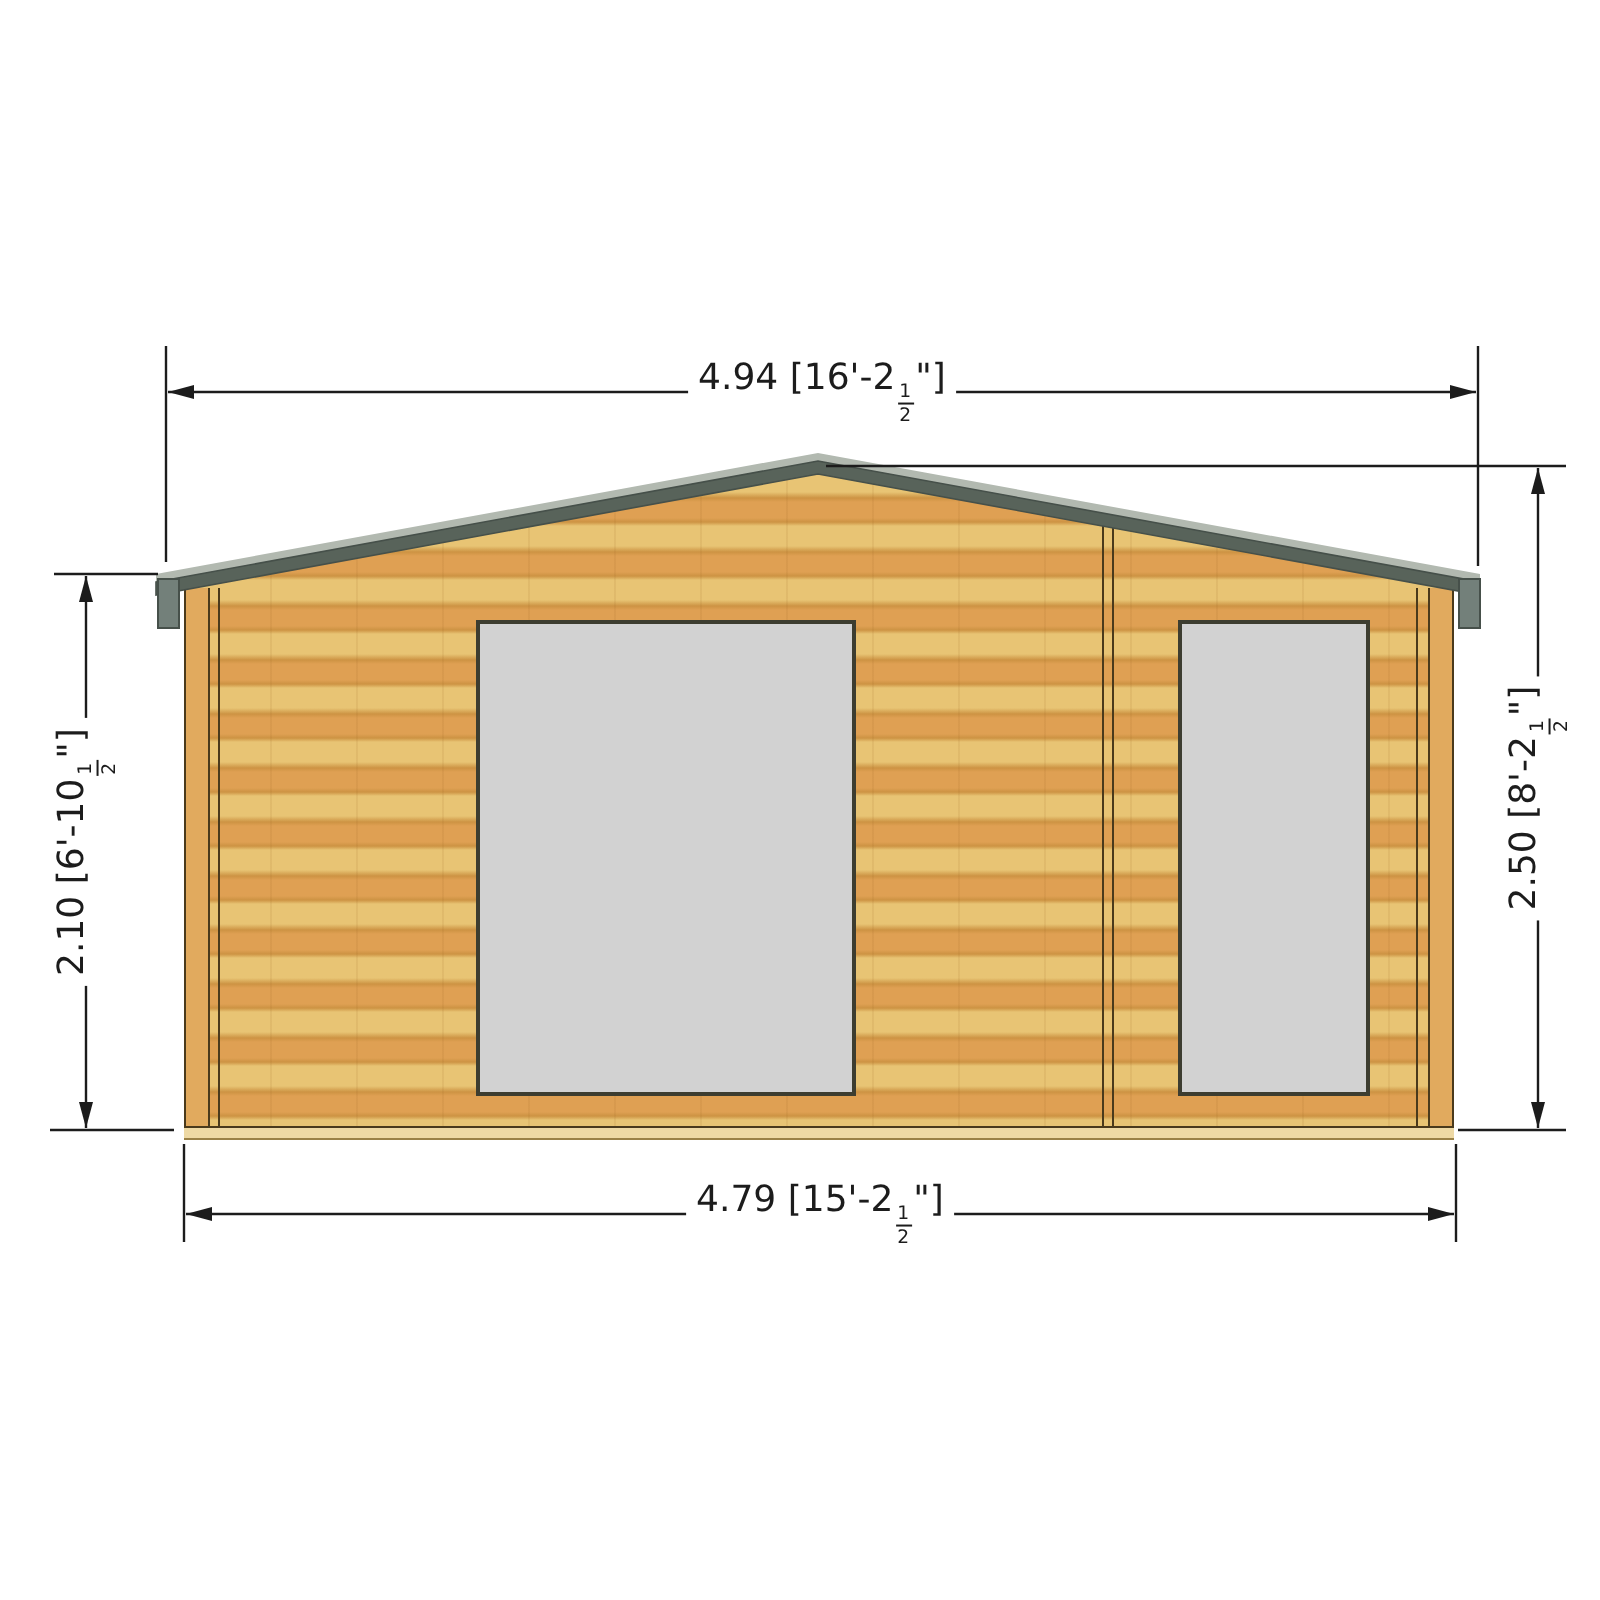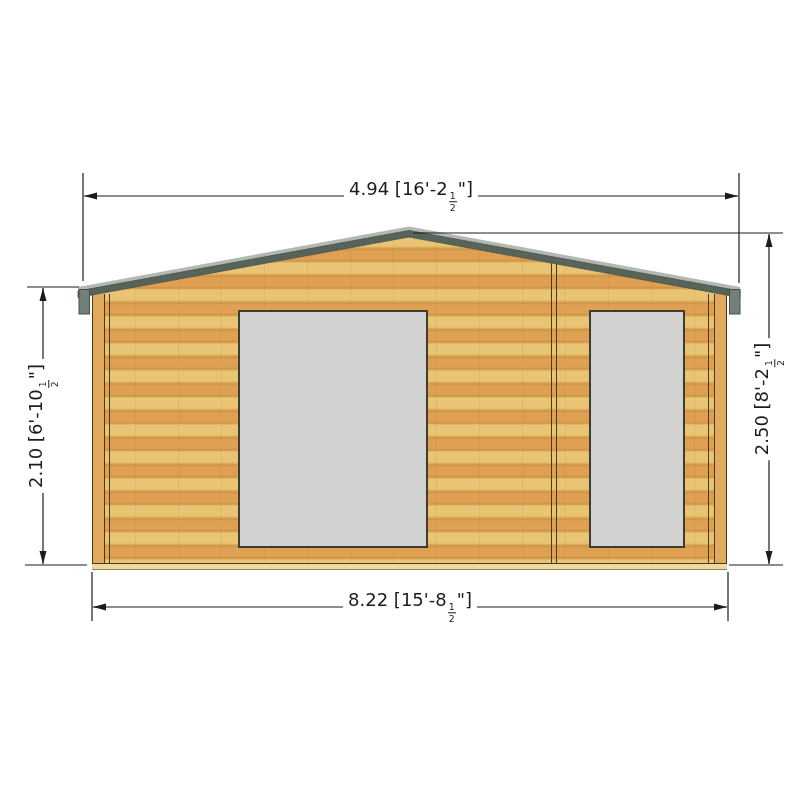--- a/index.html
+++ b/index.html
@@ -120,21 +120,21 @@
     <line class="dimstroke" x1="769" y1="234" x2="769" y2="564"></line>
     <polygon class="dimfill" points="769,234 765.5,247 772.5,247"></polygon>
     <polygon class="dimfill" points="769,564 765.5,551 772.5,551"></polygon>
   </svg>
 
   <div class="dim-label" style="left:411px;top:196px;"><span>4.94 [16'-2</span><span class="frac">
         <span class="fnum">1</span>
         <span class="fden">2</span>
       </span><span>"]</span></div>
 
-  <div class="dim-label" style="left:410px;top:607px;"><span>8.22 [15'-8</span><span class="frac">
+  <div class="dim-label" style="left:410px;top:607px;"><span>4.79 [15'-2</span><span class="frac">
         <span class="fnum">1</span>
         <span class="fden">2</span>
       </span><span>"]</span></div>
 
   <div class="dim-label vertical" style="left:43px;top:426px;"><span>2.10 [6'-10</span><span class="frac">
         <span class="fnum">1</span>
         <span class="fden">2</span>
       </span><span>"]</span></div>
 
   <div class="dim-label vertical" style="left:769px;top:399px;"><span>2.50 [8'-2</span><span class="frac">

